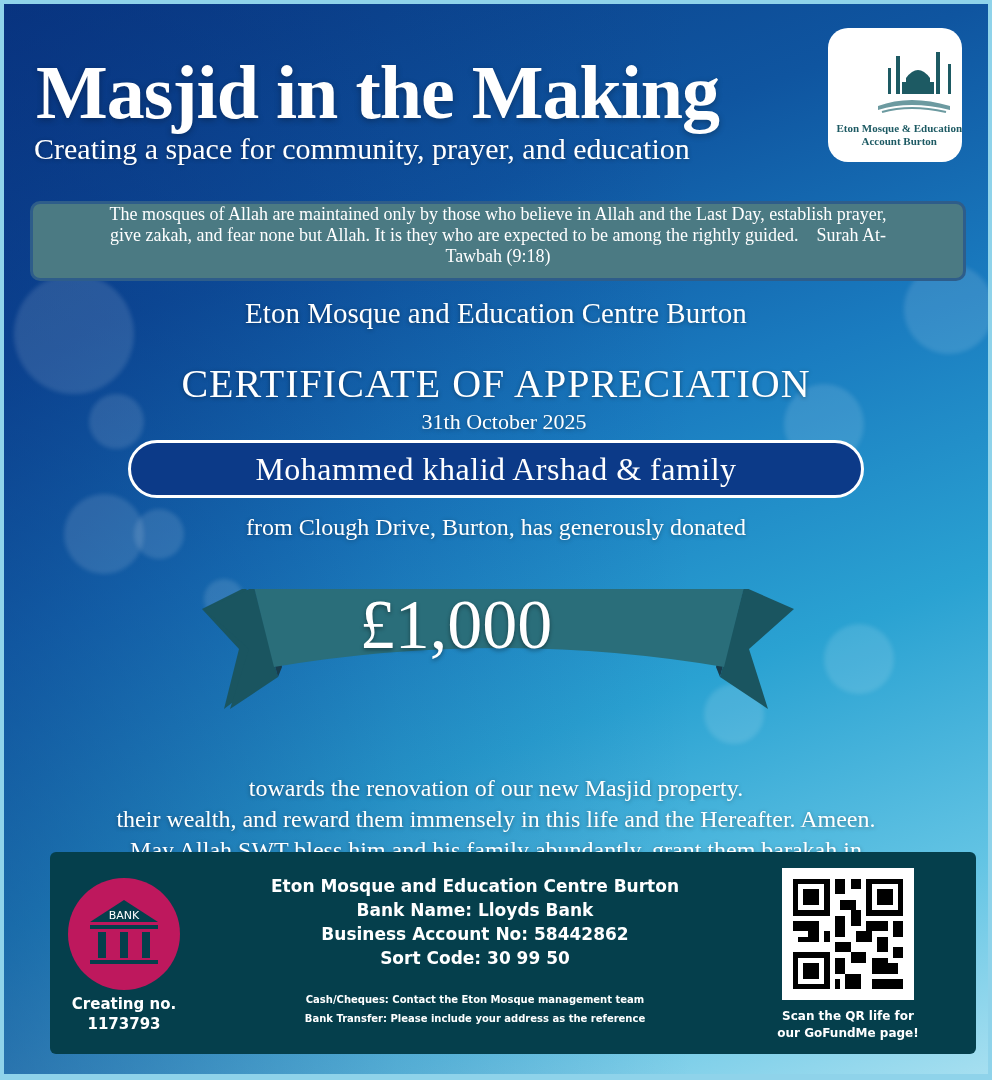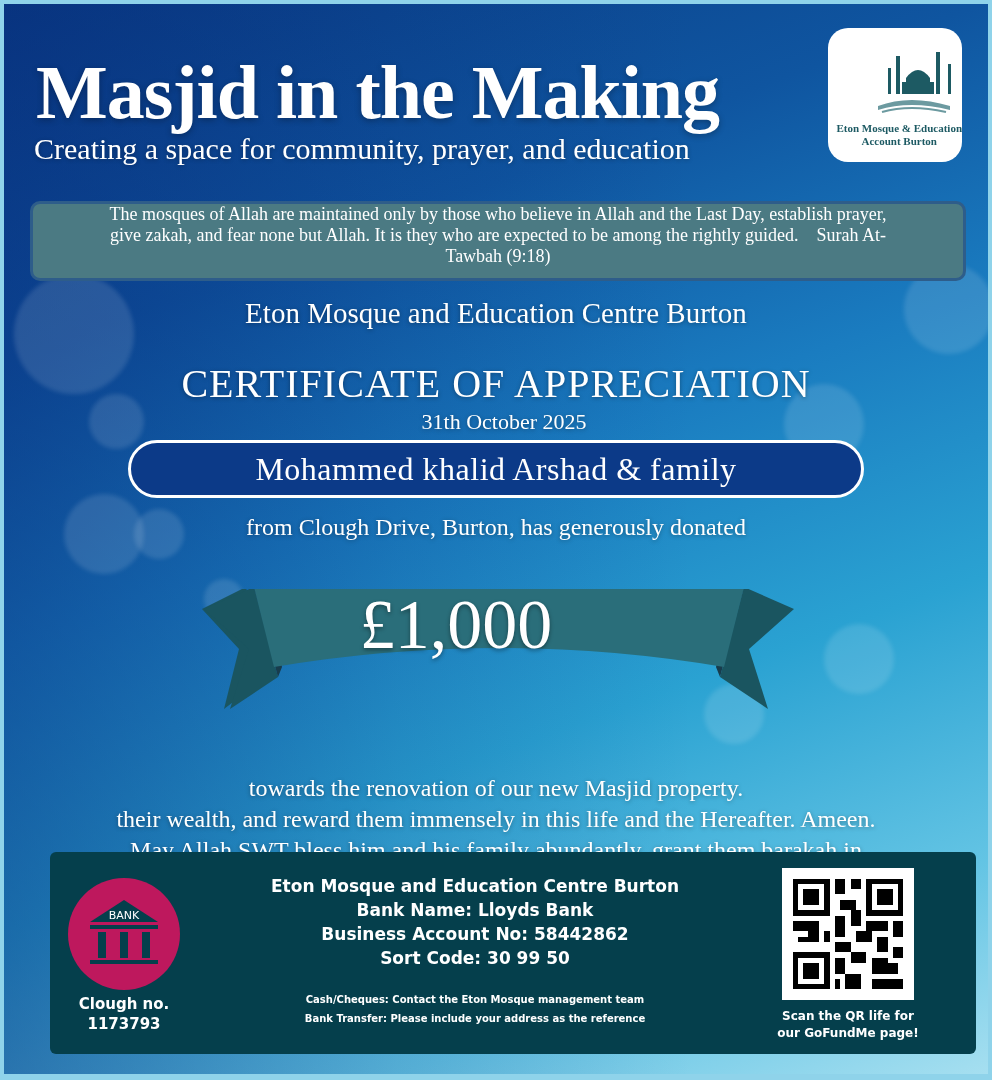--- a/index.html
+++ b/index.html
@@ -99,21 +99,21 @@
         <polygon points="56,22 22,44 90,44" fill="#053f4c"></polygon>
         <text x="56" y="41" font-size="11" fill="#fff" text-anchor="middle" font-family="DejaVu Sans, sans-serif">BANK</text>
         <rect x="22" y="47" width="68" height="4" fill="#053f4c"></rect>
         <rect x="30" y="54" width="8" height="26" fill="#053f4c"></rect>
         <rect x="52" y="54" width="8" height="26" fill="#053f4c"></rect>
         <rect x="74" y="54" width="8" height="26" fill="#053f4c"></rect>
         <rect x="22" y="82" width="68" height="4" fill="#053f4c"></rect>
       </svg>
     </div>
     <div class="charity">
-      <div>Clough no.</div>
+      <div>Creating no.</div>
       <div>1173793</div>
     </div>
     <div class="bank-info">
       <div>Eton Mosque and Education Centre Burton</div>
       <div>Bank Name: Lloyds Bank</div>
       <div>Business Account No: 58442862</div>
       <div>Sort Code: 30 99 50</div>
     </div>
     <div class="bank-notes">
       <div>Cash/Cheques: Contact the Eton Mosque management team</div>

